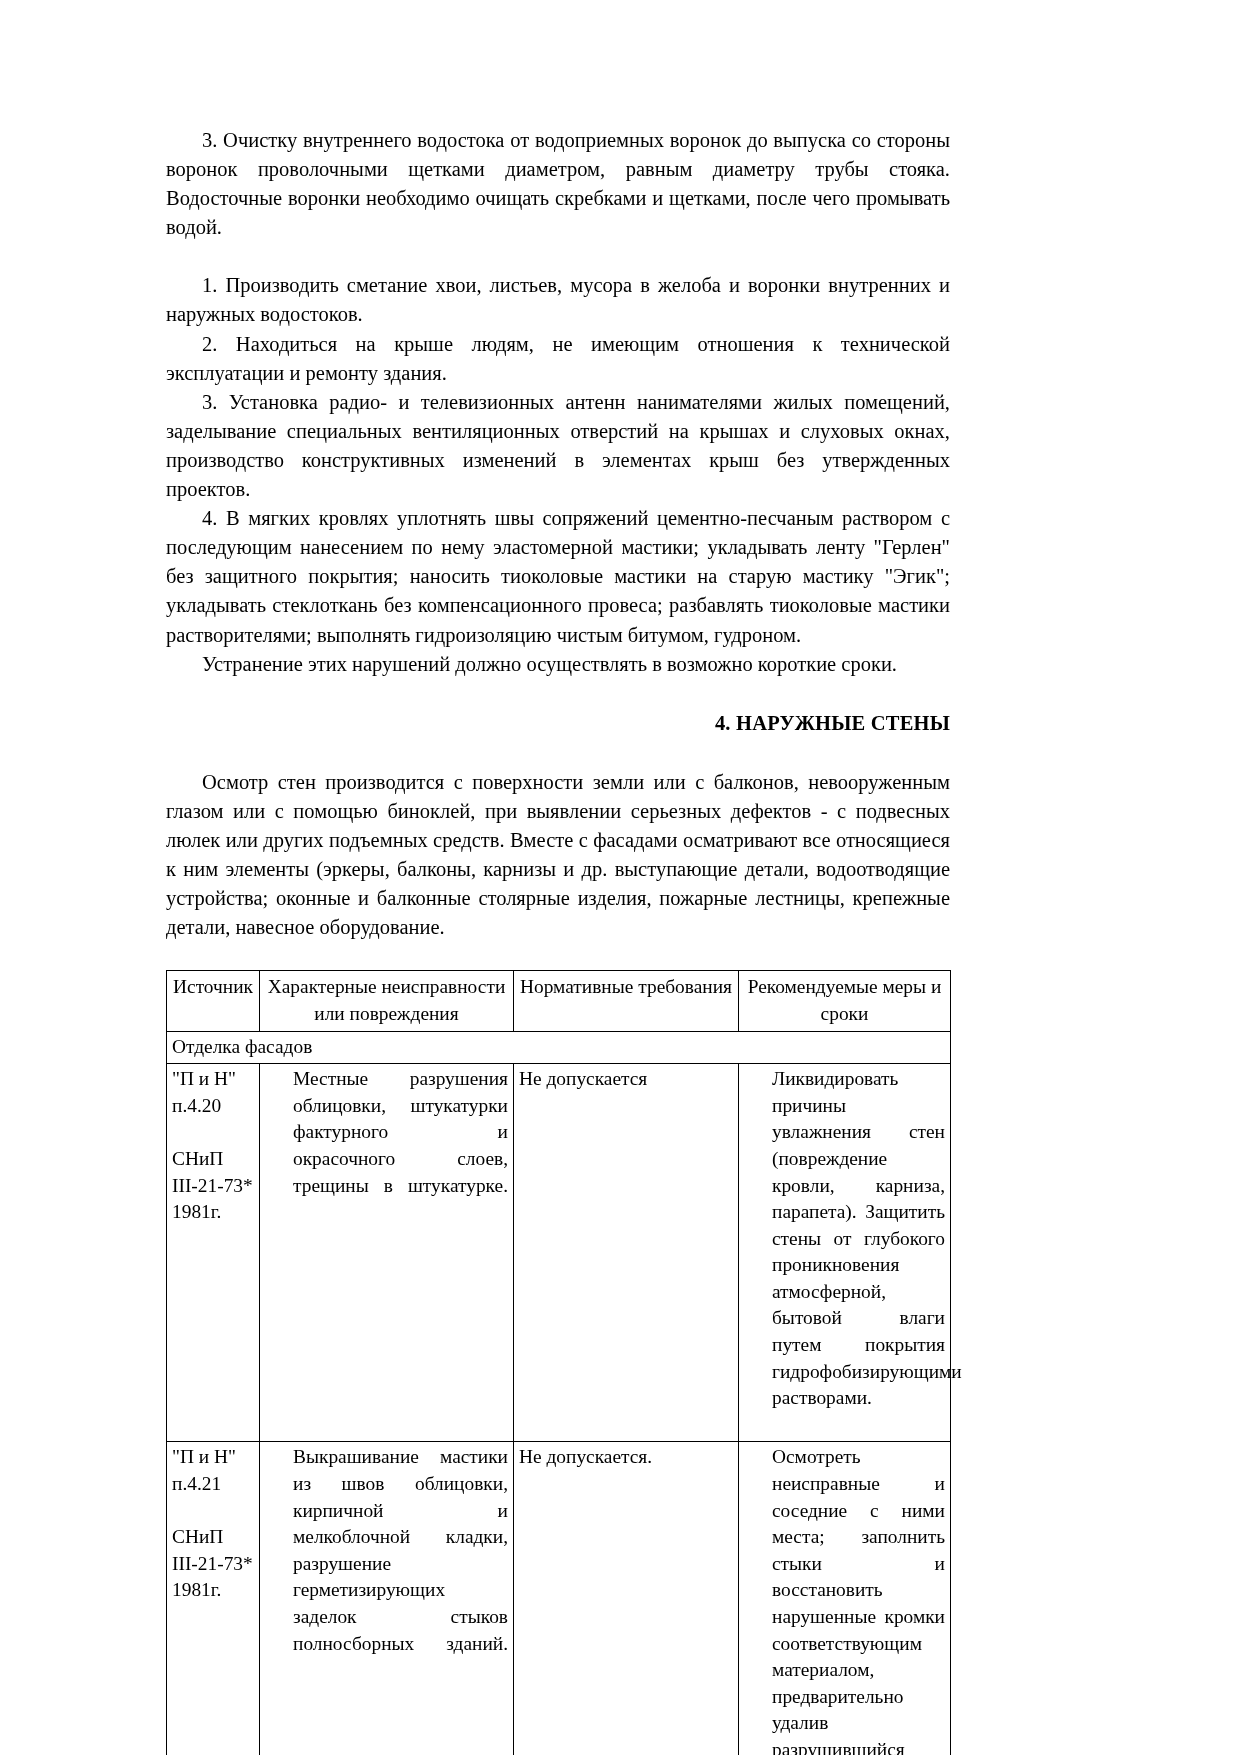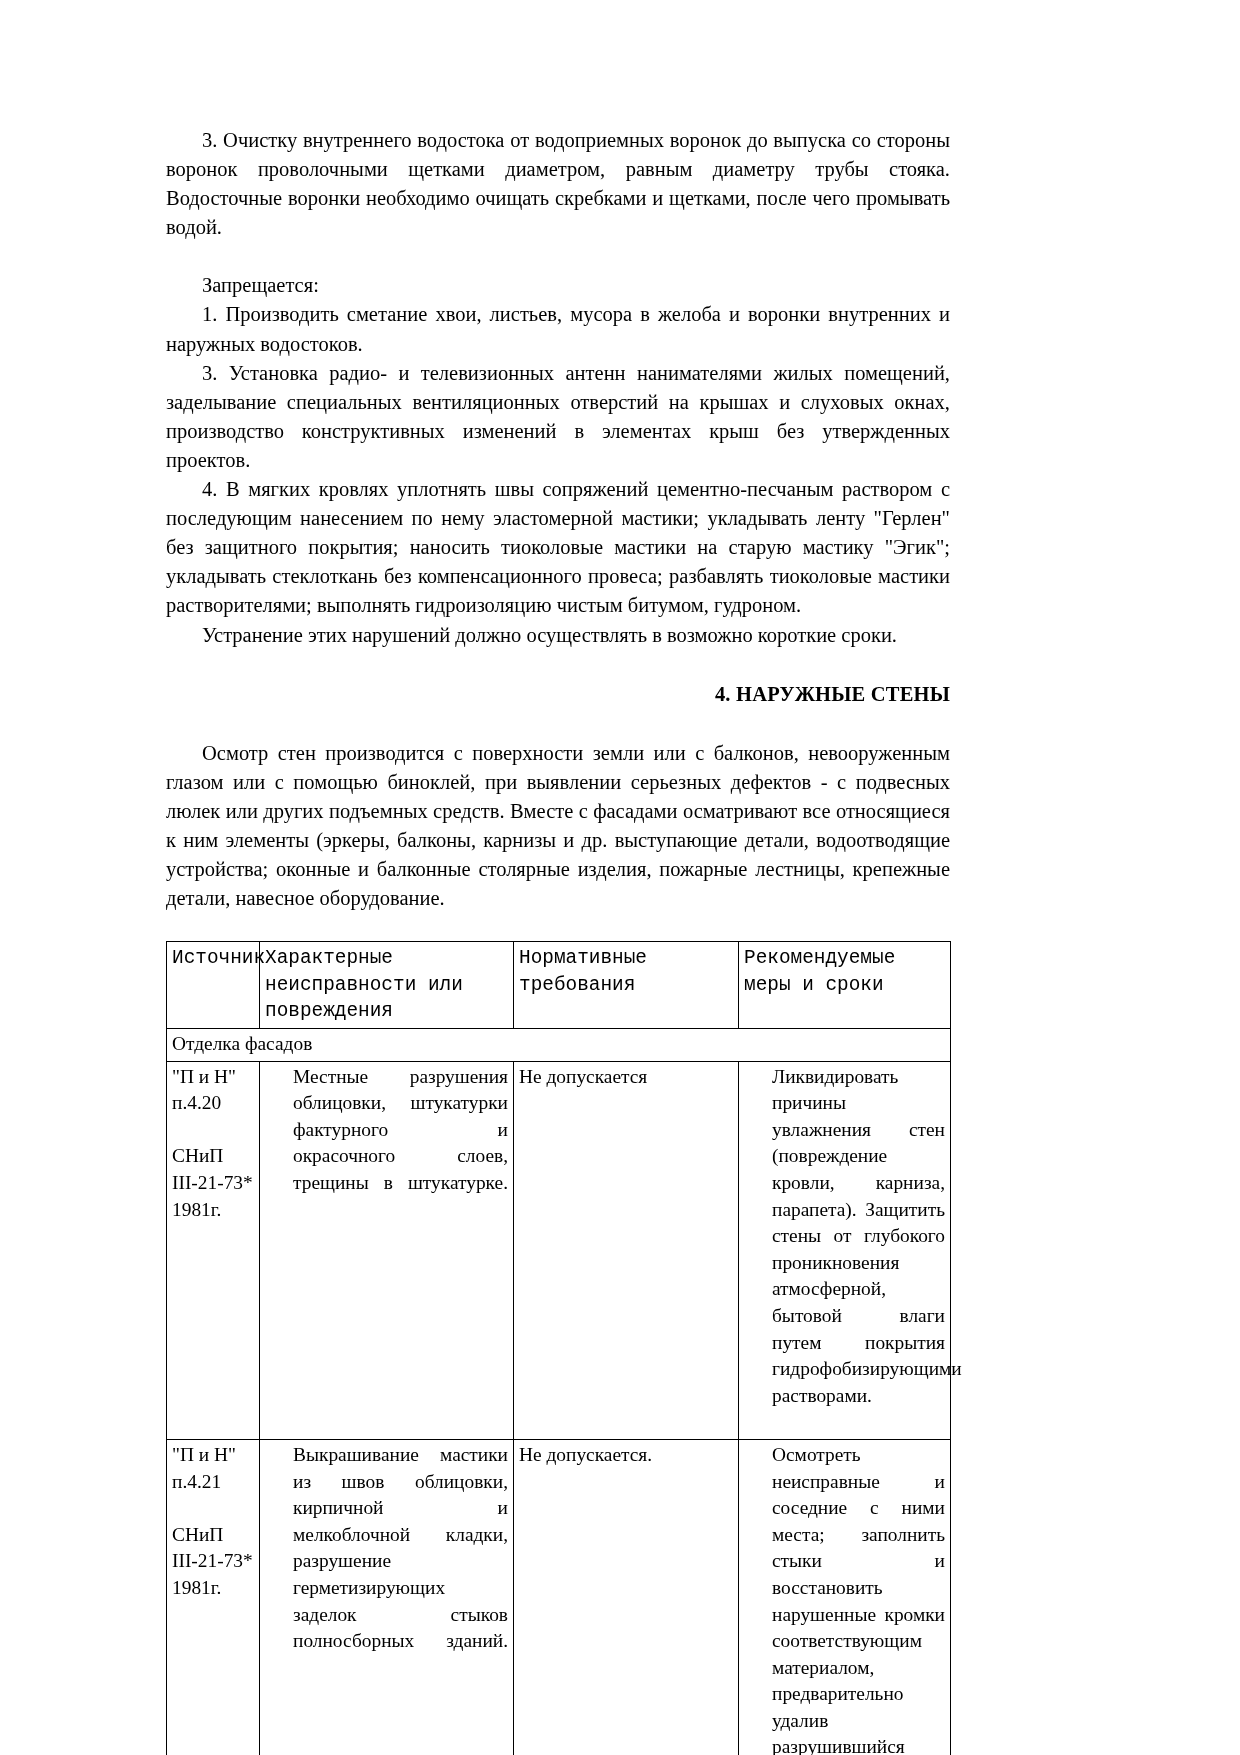--- a/index.html
+++ b/index.html
@@ -57,24 +57,23 @@
   table.defects-table td,
   table.defects-table th {
     border: 1.4px solid #000000;
     padding: 2px 5px 3px 5px;
     vertical-align: top;
     font-weight: normal;
     text-align: justify;
     text-justify: inter-word;
   }
   table.defects-table th.col-head {
-    text-align: left;
+    text-align: center;
     vertical-align: top;
     padding-top: 3px;
-    font-family: Liberation Mono, monospace;
   }
   col.c1 { width: 93px; }
   col.c2 { width: 254px; }
   col.c3 { width: 225px; }
   col.c4 { width: 212px; }
 
   td.section-title {
     text-align: center;
     font-weight: bold;
     padding-top: 3px;
@@ -102,24 +101,24 @@
 </head>
 <body>
 
 <div class="page">
   <div class="content">
 
     <p class="body-text">3. Очистку внутреннего водостока от водоприемных воронок до выпуска со стороны воронок проволочными щетками диаметром, равным диаметру трубы стояка. Водосточные воронки необходимо очищать скребками и щетками, после чего промывать водой.</p>
 
     <div class="gap-sm"></div>
 
-    <p class="body-text">Запрещается:</p>
 
     <p class="body-text">1. Производить сметание хвои, листьев, мусора в желоба и воронки внутренних и наружных водостоков.</p>
 
+    <p class="body-text">2. Находиться на крыше людям, не имеющим отношения к технической эксплуатации и ремонту здания.</p>
 
     <p class="body-text">3. Установка радио- и телевизионных антенн нанимателями жилых помещений, заделывание специальных вентиляционных отверстий на крышах и слуховых окнах, производство конструктивных изменений в элементах крыш без утвержденных проектов.</p>
 
     <p class="body-text">4. В мягких кровлях уплотнять швы сопряжений цементно-песчаным раствором с последующим нанесением по нему эластомерной мастики; укладывать ленту "Герлен" без защитного покрытия; наносить тиоколовые мастики на старую мастику "Эгик"; укладывать стеклоткань без компенсационного провеса; разбавлять тиоколовые мастики растворителями; выполнять гидроизоляцию чистым битумом, гудроном.</p>
 
     <p class="body-text">Устранение этих нарушений должно осуществлять в возможно короткие сроки.</p>
 
     <div class="gap-md"></div>
 
     <h2 class="section-heading">4. НАРУЖНЫЕ СТЕНЫ</h2>

